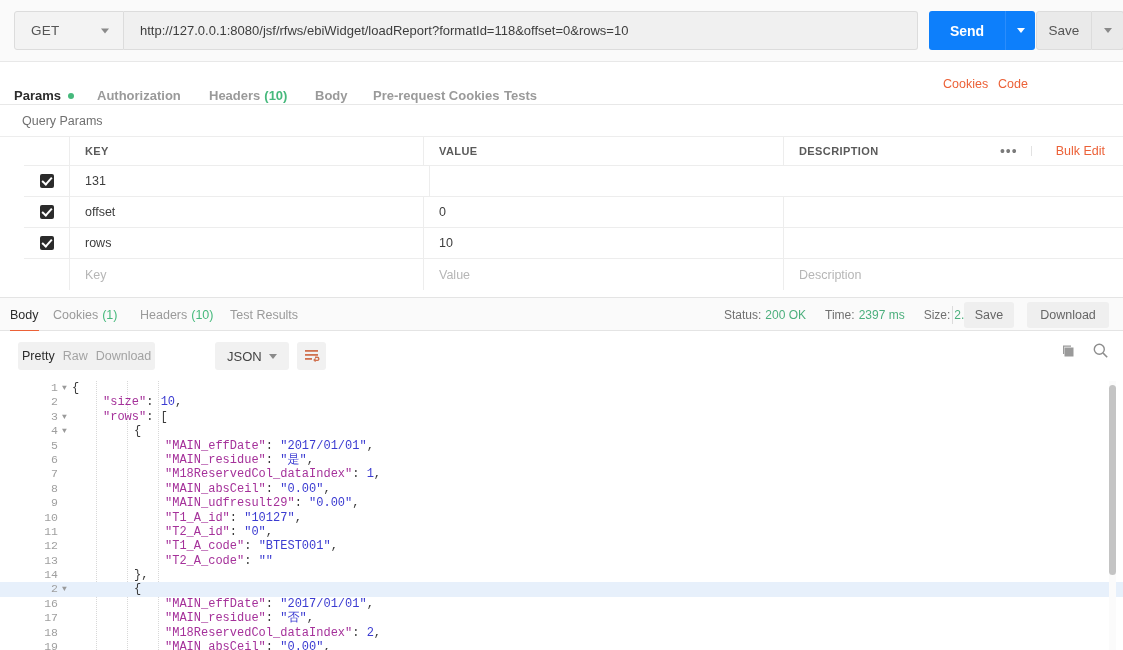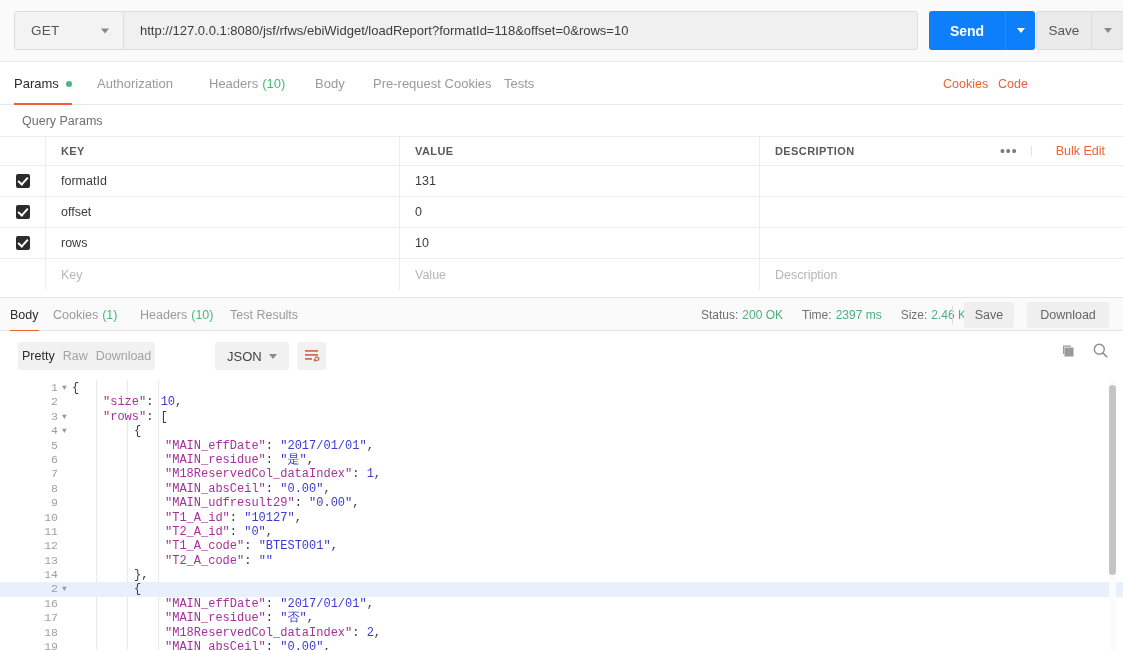--- a/index.html
+++ b/index.html
@@ -65,22 +65,22 @@
   }
   .caret-gray { width: 0; height: 0; border-left: 4.5px solid transparent;
     border-right: 4.5px solid transparent; border-top: 5px solid #8a8a8a; }
 
   
   .req-tabs {
     position: absolute; left: 0; top: 62px; width: 1123px; height: 43px;
     background: #ffffff; border-bottom: 1px solid #e8e8e8;
   }
   .tab {
-    position: absolute; top: 0; height: 43px; display: flex; align-items: center;
-    font-size: 13px; color: #9a9a9a; cursor: pointer; white-space: nowrap;
+    position: absolute; top: 12px; height: 43px; display: flex; align-items: center;
+    font-size: 13px; color: #9a9a9a; cursor: pointer; white-space: nowrap; font-weight: bold;
   }
   .tab.active { color: #2c2c2c; }
   .tab.active::after {
     content: ""; position: absolute; left: 0; right: 0; bottom: 0;
     height: 2.5px; background: #ec6137;
   }
   .green-dot {
     width: 6px; height: 6px; border-radius: 50%; background: #46b97c;
     margin-left: 7px; display: inline-block;
   }
@@ -89,21 +89,21 @@
     align-items: center; font-size: 12.5px; cursor: pointer; }
 
   
   .qp-title {
     position: absolute; left: 0; top: 105px; width: 1123px; height: 32px;
     display: flex; align-items: center; font-size: 12.5px; color: #707070;
     background: #fff; border-bottom: 1px solid #ededed;
   }
   .qp-title span { margin-left: 22px; }
 
-  .ptable { position: absolute; left: 0; top: 137px; width: 1123px; }
+  .ptable { position: absolute; left: 0; top: 137px; width: 1123px; padding-left: 24px; }
   .prow { display: flex; height: 31px; border-bottom: 1px solid #ededed; }
   .prow.header { height: 29px; }
   .pcell { display: flex; align-items: center; border-right: 1px solid #ededed;
     height: 100%; font-size: 12.5px; color: #3d3d3d; }
   .c-check { width: 46px; justify-content: center; }
   .c-key { width: 354px; padding-left: 15px; }
   .c-val { width: 360px; padding-left: 15px; }
   .c-desc { flex: 1; padding-left: 15px; border-right: none;
     justify-content: space-between; padding-right: 18px; }
   .hd { font-size: 11px; font-weight: bold; color: #5a5a5a; letter-spacing: .4px; }
@@ -255,21 +255,20 @@
         <span class="dots">•••</span>
         <span class="bulk">Bulk Edit</span>
       </span>
     </div>
   </div>
 
   <div class="prow">
     <div class="pcell c-check">
       <span class="cb"></span>
     </div>
-    <div class="pcell c-key">formatId</div>
     <div class="pcell c-val">131</div>
     <div class="pcell c-desc"></div>
   </div>
 
   <div class="prow">
     <div class="pcell c-check">
       <span class="cb"></span>
     </div>
     <div class="pcell c-key">offset</div>
     <div class="pcell c-val">0</div>
@@ -302,21 +301,21 @@
     <span class="cnt">(1)</span>
   </div>
   <div class="rtab" style="left:140px">
     <span>Headers</span>
     <span class="cnt">(10)</span>
   </div>
   <div class="rtab" style="left:230px">
     <span>Test Results</span>
   </div>
 
-  <div class="meta" style="left:701px">
+  <div class="meta" style="left:724px">
     <span class="grp">
       <span>Status:</span>
       <span class="v">200 OK</span>
     </span>
     <span class="grp">
       <span>Time:</span>
       <span class="v">2397 ms</span>
     </span>
     <span class="grp">
       <span>Size:</span>

